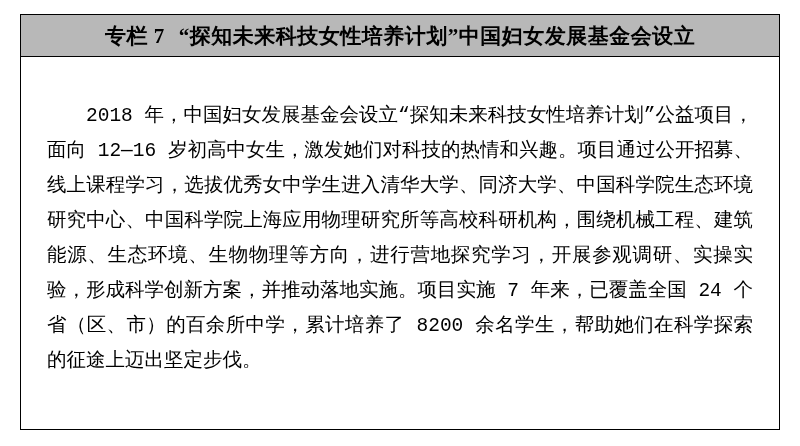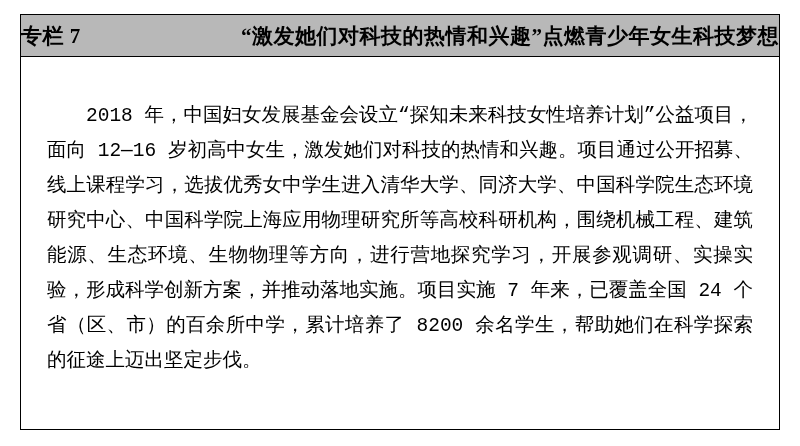--- a/index.html
+++ b/index.html
@@ -21,21 +21,21 @@
     box-sizing: border-box;
     border: 1px solid #000000;
     background: #ffffff;
   }
   .box-header {
     height: 42px;
     background: #b8b8b8;
     border-bottom: 1px solid #000000;
     display: flex;
     align-items: center;
-    justify-content: space-between;
+    justify-content: center;
     box-sizing: border-box;
   }
   .header-text {
     font-size: 21px;
     font-weight: bold;
     color: #000000;
     letter-spacing: 0.5px;
     white-space: nowrap;
     font-family: "Liberation Serif", "DejaVu Serif", serif;
   }
@@ -55,18 +55,18 @@
     text-indent: 2em;
     font-family: Liberation Mono, monospace;
   }
 </style>
 </head>
 <body>
 
 <div class="box">
   <div class="box-header">
     <span class="header-text header-label">专栏 7</span>
-    <span class="header-text">“激发她们对科技的热情和兴趣”点燃青少年女生科技梦想</span>
+    <span class="header-text">“探知未来科技女性培养计划”中国妇女发展基金会设立</span>
   </div>
   <div class="box-body">
     <p class="body-text">2018 年，中国妇女发展基金会设立“探知未来科技女性培养计划”公益项目，面向 12—16 岁初高中女生，激发她们对科技的热情和兴趣。项目通过公开招募、线上课程学习，选拔优秀女中学生进入清华大学、同济大学、中国科学院生态环境研究中心、中国科学院上海应用物理研究所等高校科研机构，围绕机械工程、建筑能源、生态环境、生物物理等方向，进行营地探究学习，开展参观调研、实操实验，形成科学创新方案，并推动落地实施。项目实施 7 年来，已覆盖全国 24 个省（区、市）的百余所中学，累计培养了 8200 余名学生，帮助她们在科学探索的征途上迈出坚定步伐。</p>
   </div>
 </div>
 
 </body></html>

